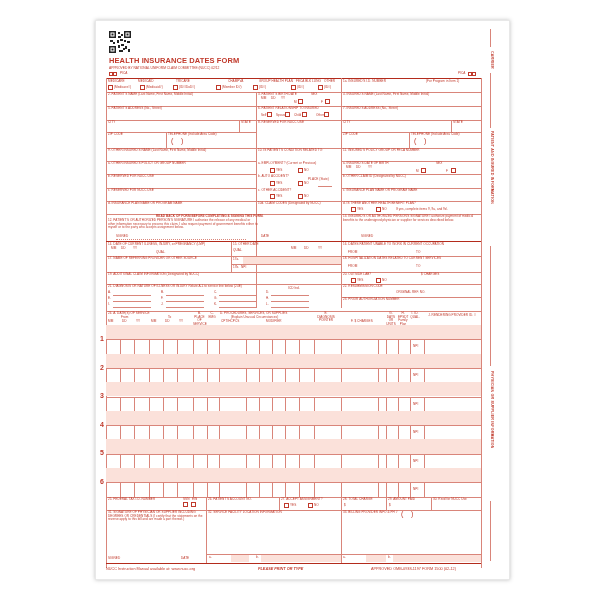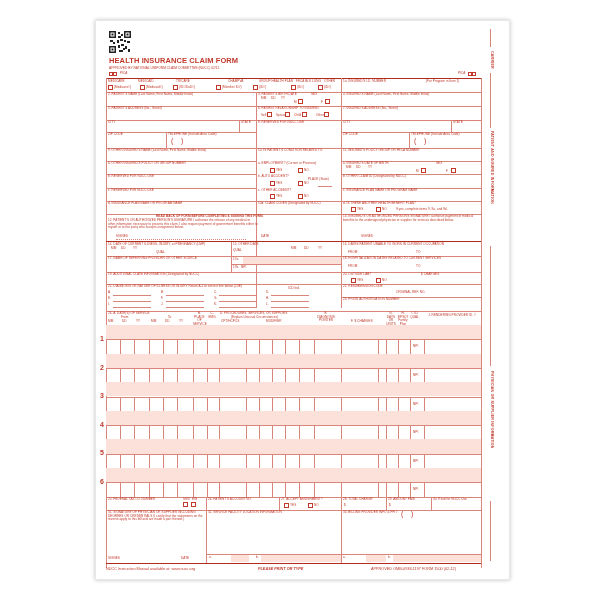--- a/index.html
+++ b/index.html
@@ -53,21 +53,21 @@
       <rect x="1" y="9" width="3" height="2" fill="#222"></rect>
       <rect x="4" y="11" width="2" height="2" fill="#222"></rect>
     <rect x="9" y="14" width="2" height="3" fill="#222"></rect>
       <rect x="12" y="13" width="3" height="2" fill="#222"></rect>
       <rect x="16" y="15" width="2" height="3" fill="#222"></rect>
     <rect x="19" y="18" width="2" height="3" fill="#222"></rect>
       <rect x="10" y="19" width="4" height="2" fill="#222"></rect>
       <rect x="14" y="17" width="2" height="2" fill="#222"></rect>
   </svg>
 
-  <div class="title">HEALTH INSURANCE CLAIM FORM</div>
+  <div class="title">HEALTH INSURANCE DATES FORM</div>
   <div class="approved">APPROVED BY NATIONAL UNIFORM CLAIM COMMITTEE (NUCC) 02/12</div>
 
   <div class="cb" style="left:13px;top:51px;width:4px;height:4px;"></div>
   <div class="cb" style="left:17px;top:51px;width:4px;height:4px;"></div>
   <div class="t abs" style="left:24px;top:51px;">PICA</div>
   <div class="t abs" style="left:362px;top:51px;">PICA</div>
   <div class="cb" style="left:372px;top:51px;width:4px;height:4px;"></div>
   <div class="cb" style="left:376px;top:51px;width:4px;height:4px;"></div>
 
   <div class="line hl thick" style="left:10px;top:57px;width:375px;height:1.2px;"></div>

